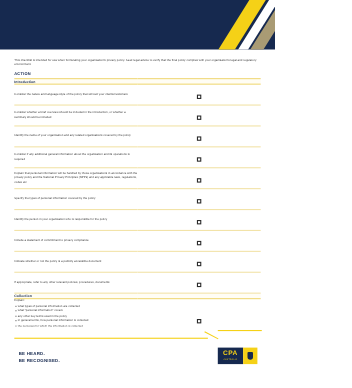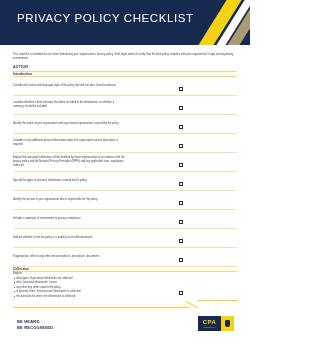--- a/index.html
+++ b/index.html
@@ -97,21 +97,20 @@
 </style>
 </head>
 <body>
 
 <div class="page">
 
   <div class="header">
     <div class="stripe s-tan"></div>
     <div class="stripe s-white"></div>
     <div class="stripe s-yellow"></div>
-    <h1>PRIVACY POLICY CHECKLIST</h1>
   </div>
 
   <div class="body">
     <p class="intro">This checklist is intended for use when formulating your organisation's privacy policy. Seek legal advice to verify that the final policy complies with your organisation's legal and regulatory environment.</p>
     <div class="action-head">ACTION</div>
 
     <table class="checklist">
       <tbody id="checklist-body">
           <tr class="sec-row">
             <td colspan="2" class="sec-label">Introduction</td>

